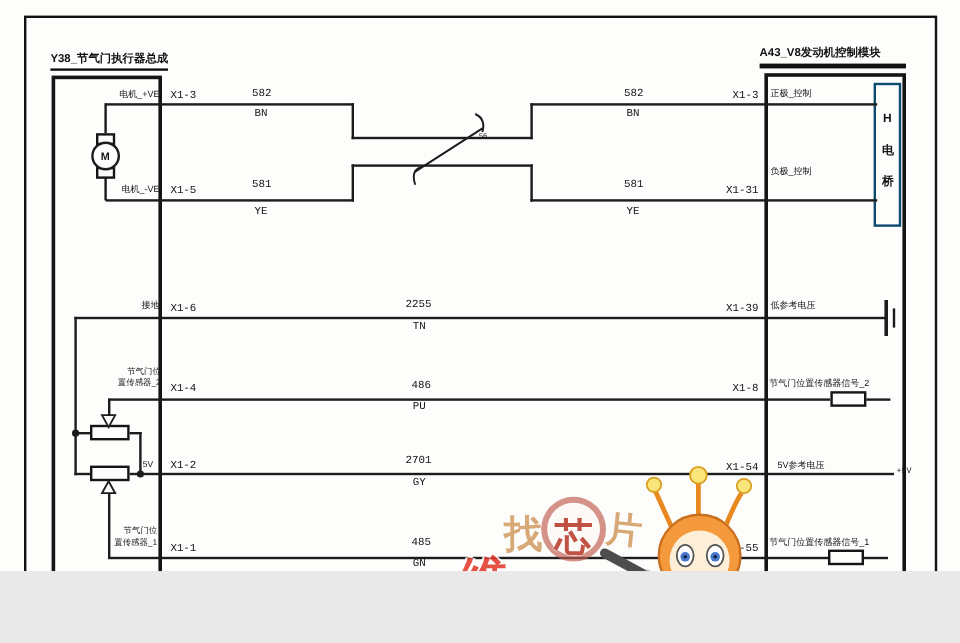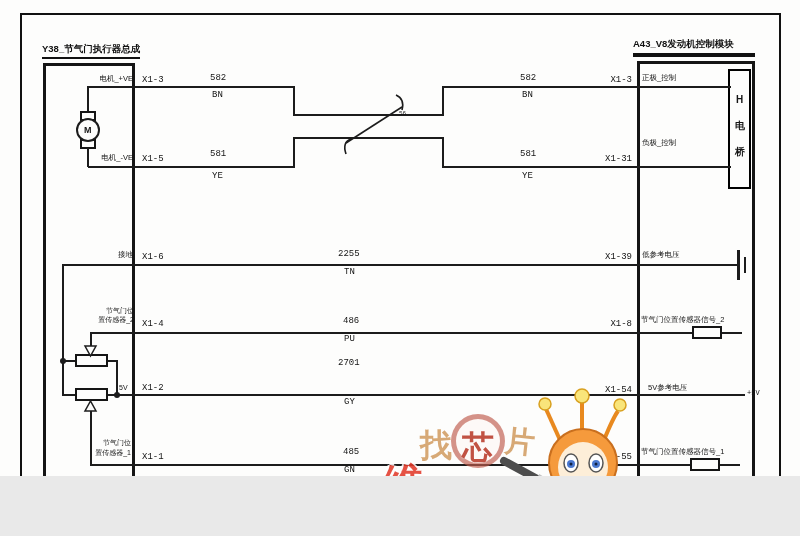--- a/index.html
+++ b/index.html
@@ -13,21 +13,21 @@
   .v{position:absolute;width:2px;background:#1c1c1c;}
   .res{position:absolute;border:2px solid #151515;background:#fdfdfc;}
   .lbl{position:absolute;font-size:7.5px;line-height:1.15;white-space:nowrap;color:#141414;}
   .cn{font-family:"Liberation Sans",sans-serif;}
   .mono{font-family:"Liberation Mono","DejaVu Sans Mono",monospace;font-size:9px;}
   .ra{text-align:right;}
   .title{position:absolute;font-weight:bold;font-size:9.5px;color:#111;
          border-bottom:2px solid #111;padding-bottom:1px;white-space:nowrap;}
   .title2{position:absolute;font-weight:bold;font-size:9.5px;color:#111;
           border-bottom:4px solid #111;padding-bottom:2px;white-space:nowrap;}
-  .hbridge{position:absolute;border:2px solid #000000;background:#fdfdfc;
+  .hbridge{position:absolute;border:2px solid #0c4a6e;background:#fdfdfc;
            font-size:10px;line-height:26px;text-align:center;word-break:break-all;
            padding:16px 5px 0 5px;font-weight:bold;}
   svg.overlay{position:absolute;left:0;top:0;z-index:3;pointer-events:none;}
   .wm{position:absolute;z-index:6;}
   .wm-char{position:absolute;font-weight:bold;text-shadow:0 0 2px #fff;}
   .wm-brand{position:absolute;font-size:40px;font-weight:bold;letter-spacing:6px;
             color:#e23b2b;opacity:.88;
             text-shadow:-2px 0 #fff,2px 0 #fff,0 -2px #fff,0 2px #fff;}
   .wm-url{position:absolute;font-size:24px;font-weight:bold;letter-spacing:2px;
           color:#a4a4ab;opacity:.85;}
@@ -105,21 +105,21 @@
   <div class="h" style="left:62px;top:394px;width:14px"></div>
   <div class="h" style="left:106px;top:394px;width:12px"></div>
   <div class="h" style="left:62px;top:360px;width:14px"></div>
   <div class="h" style="left:106px;top:360px;width:12px"></div>
   <div class="v" style="left:116px;top:360px;height:36px"></div>
   <div class="res" style="left:75px;top:354px;width:33px;height:13px"></div>
   <div class="res" style="left:75px;top:388px;width:33px;height:13px"></div>
   <div class="v" style="left:90px;top:410px;height:55px"></div>
   <div class="lbl cn" style="left:119px;top:384px;font-size:7px">5V</div>
   <div class="lbl mono" style="left:142px;top:383px">X1-2</div>
-  <div class="lbl mono" style="left:338px;top:358px">2701</div>
+  <div class="lbl mono" style="left:338px;top:379px">2701</div>
   <div class="lbl mono" style="left:344px;top:397px">GY</div>
   <div class="lbl mono ra" style="left:598px;top:385px;width:34px">X1-54</div>
   <div class="lbl cn" style="left:648px;top:384px">5V参考电压</div>
   <div class="lbl mono" style="left:747px;top:389px;font-size:7px">+5V</div>
 
   <div class="h" style="left:90px;top:464px;width:600px"></div>
   <div class="res" style="left:690px;top:458px;width:30px;height:13px"></div>
   <div class="h" style="left:720px;top:464px;width:20px"></div>
   <div class="lbl cn ra" style="left:91px;top:439px;width:40px;font-size:7px">节气门位</div>
   <div class="lbl cn ra" style="left:91px;top:449px;width:40px;font-size:7px">置传感器_1</div>

